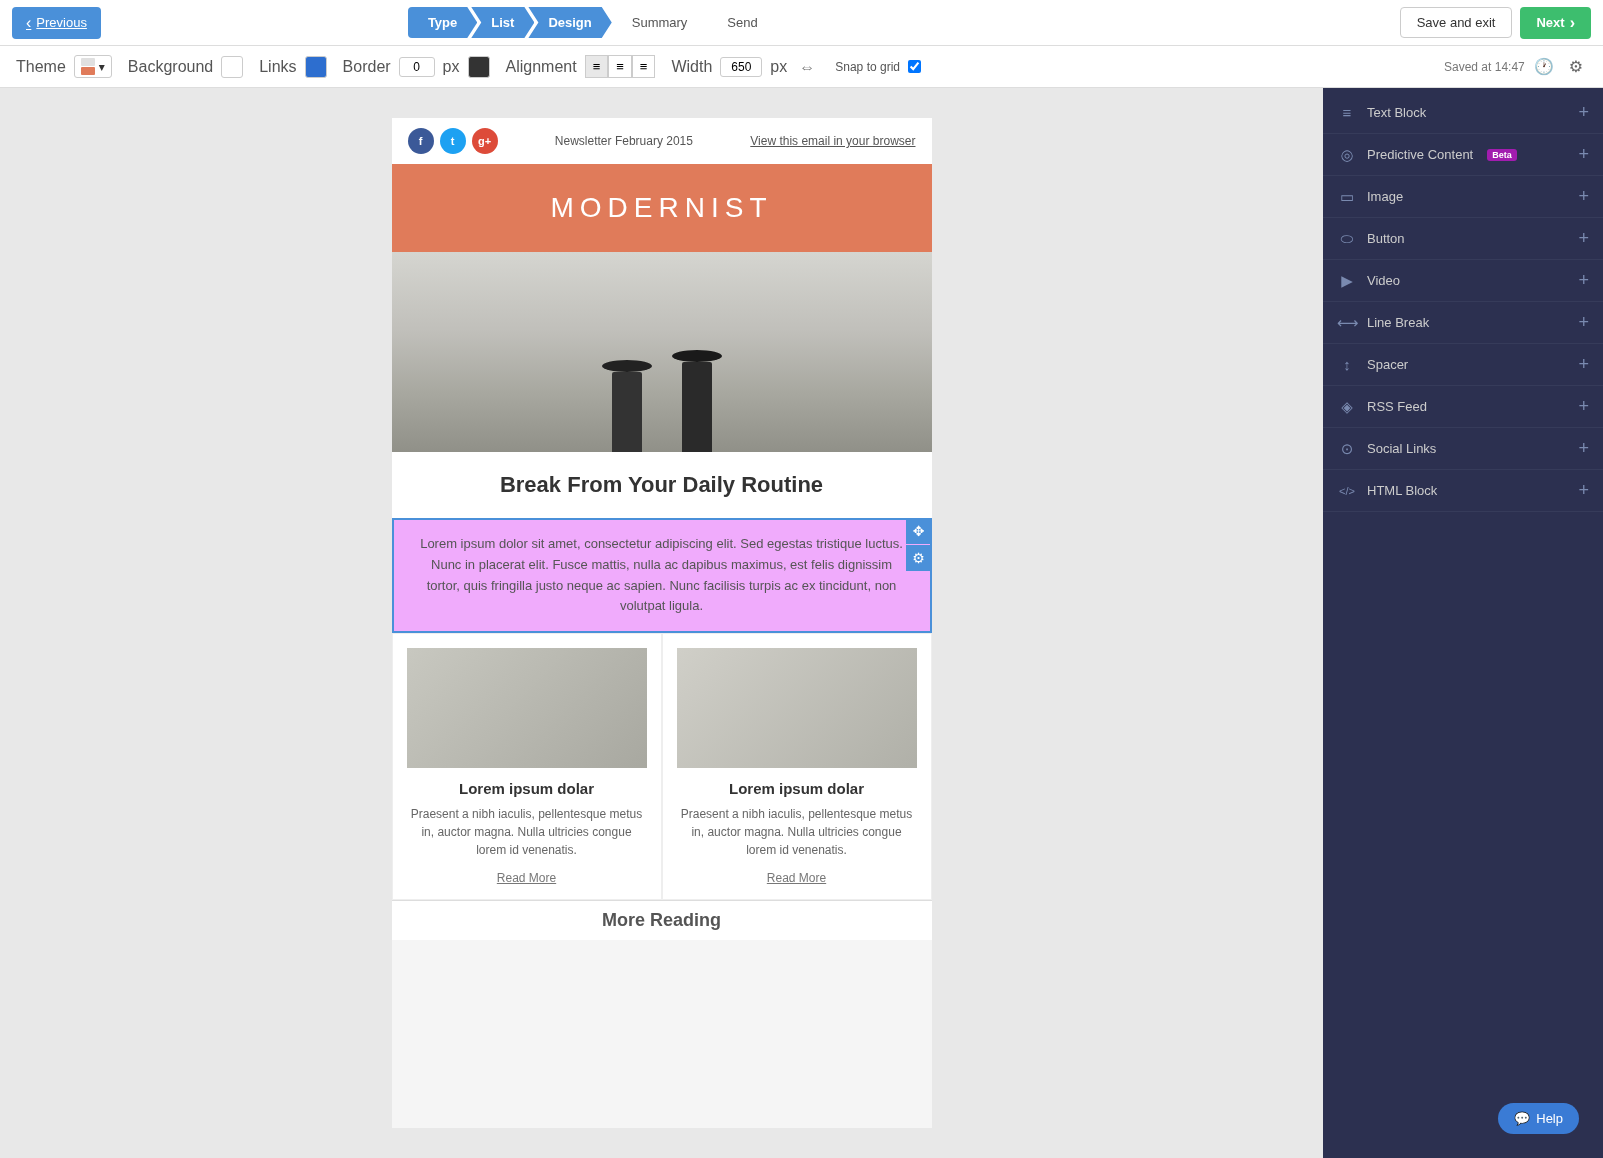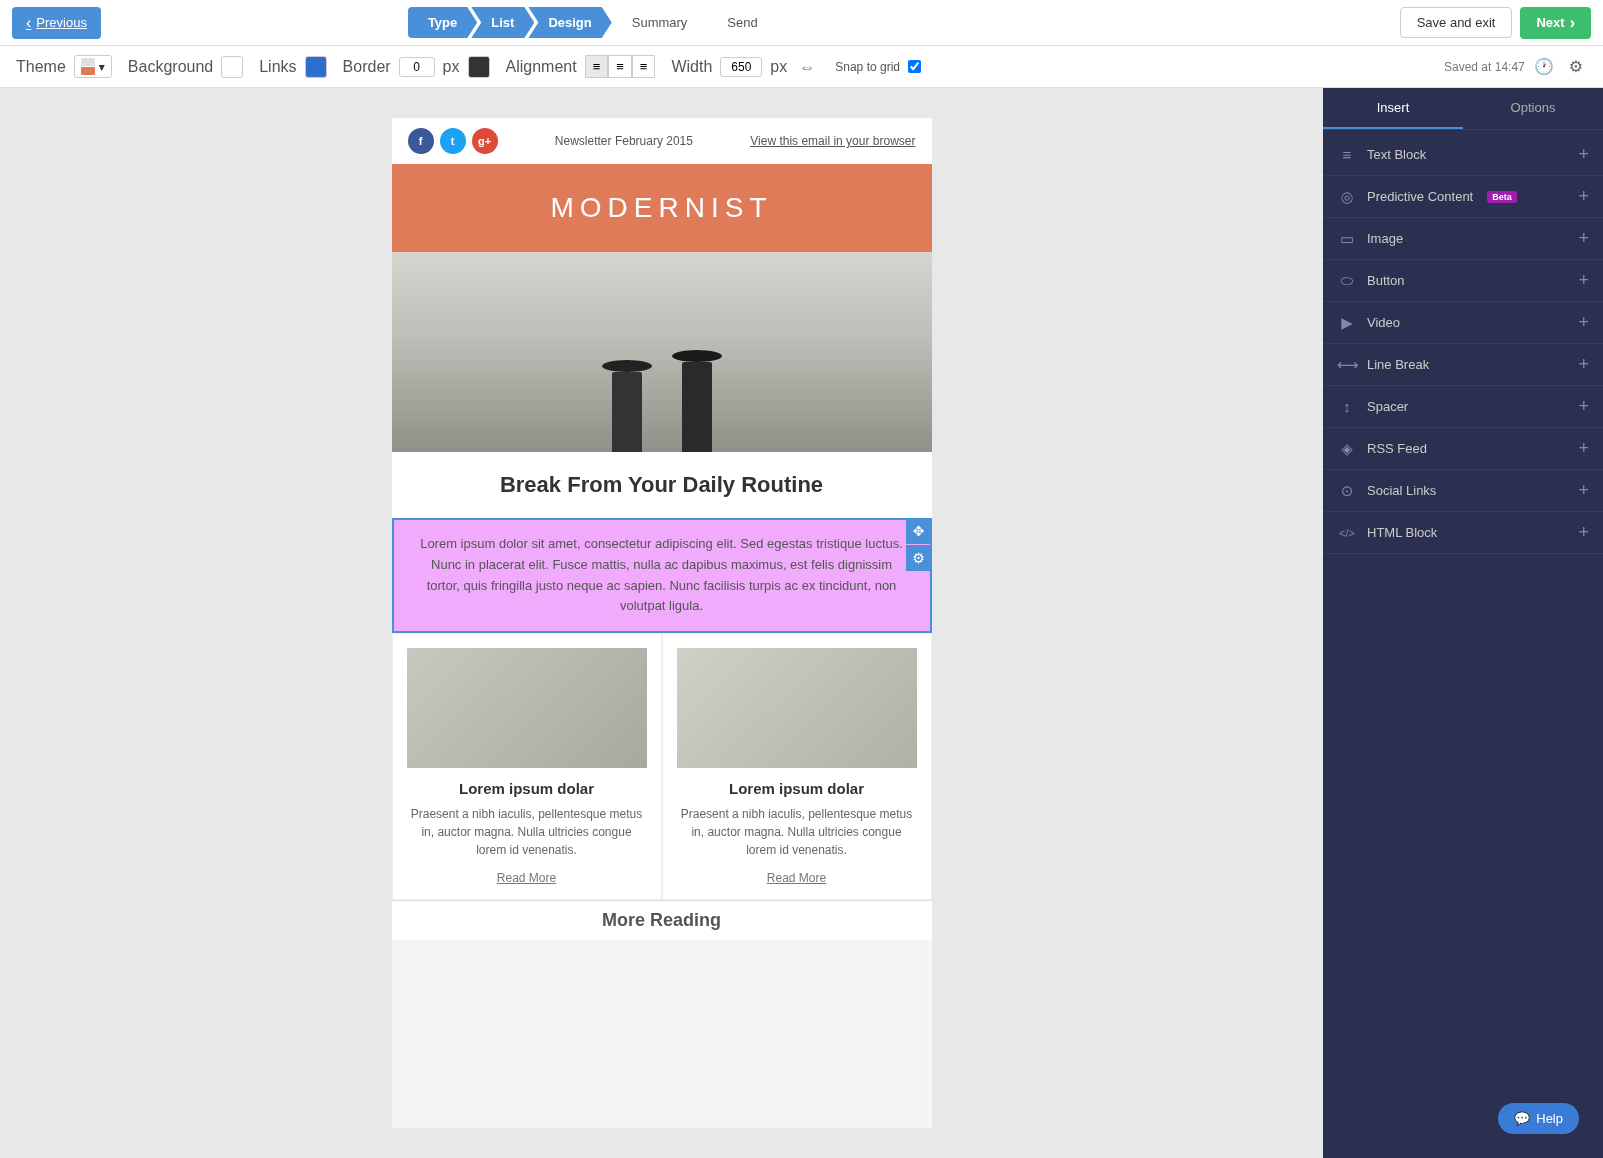--- a/index.html
+++ b/index.html
@@ -245,24 +245,20 @@
       </div>
 
       <div class="divider"></div>
 
       <div class="email-footer">More Reading</div>
 
     </div>
   </div>
 
   <div class="sidebar">
-    <div class="sidebar-tabs">
-      <div class="sidebar-tab active">Insert</div>
-      <div class="sidebar-tab">Options</div>
-    </div>
 
     <div class="block-list">
 
       <div class="block-item">
         <div class="block-item-left">
           <span class="block-icon">≡</span>
           <span>Text Block</span>
         </div>
         <span class="block-add">+</span>
       </div>

